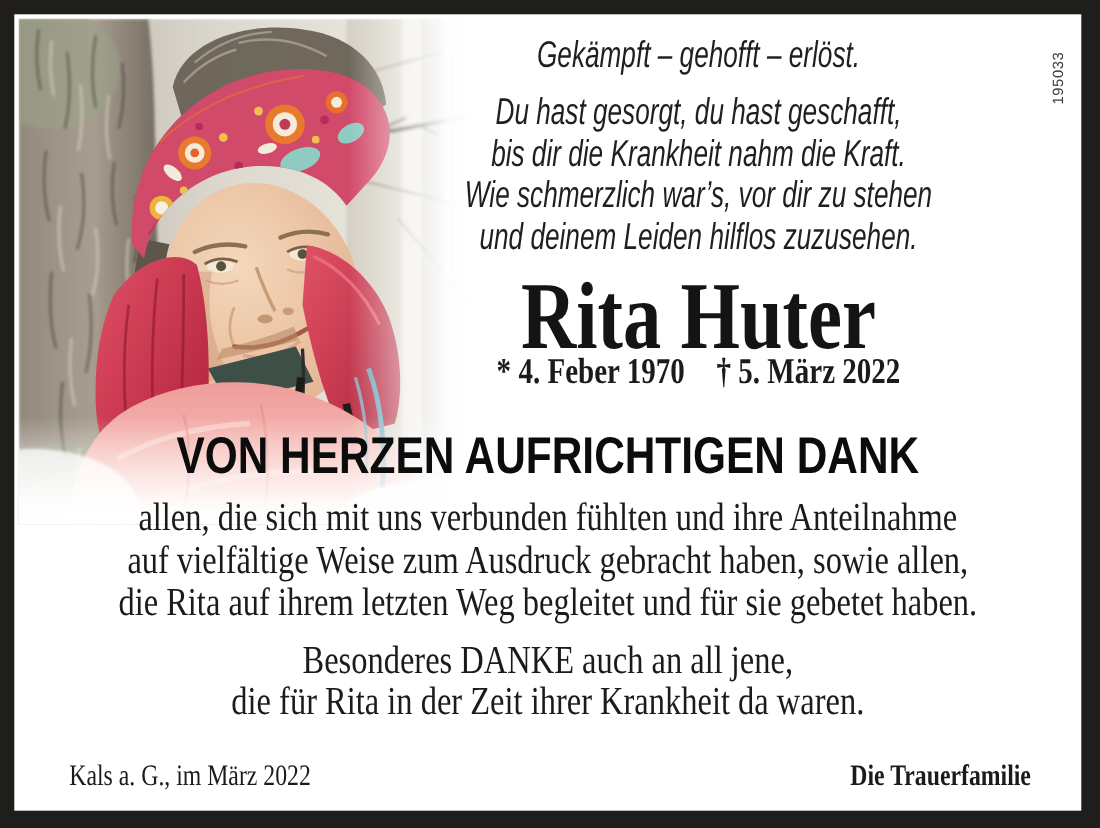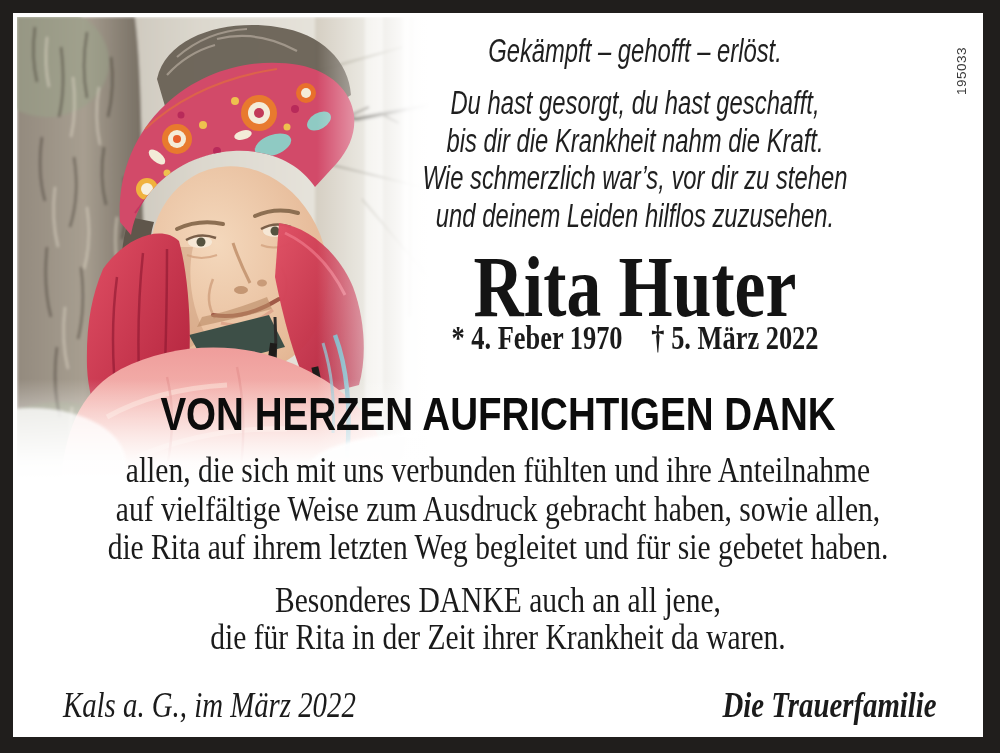--- a/index.html
+++ b/index.html
@@ -20,22 +20,22 @@
   .dates{left:277px;top:308px;width:690px;font-weight:bold;font-size:33px;line-height:34px;
          transform:scaleX(0.80);transform-origin:50% 0;white-space:nowrap;}
   .dates .sep{display:inline-block;width:36px;}
   .headline{left:0;top:377px;width:970px;font-family:"Liberation Sans",sans-serif;
             font-weight:bold;font-size:47px;line-height:47px;color:#0c0c0c;
             transform:scaleX(0.82);transform-origin:50% 0;white-space:nowrap;}
   .para1{left:0;top:438px;width:970px;font-size:36px;line-height:38.5px;
          transform:scaleX(0.82);transform-origin:50% 0;white-space:nowrap;}
   .para2{left:0;top:569px;width:970px;font-size:36px;line-height:36.5px;
          transform:scaleX(0.82);transform-origin:50% 0;white-space:nowrap;}
-  .footer{left:50px;top:674px;width:874px;font-size:36px;line-height:36px;
-          display:flex;justify-content:space-between;text-align:center;font-style:italic;}
+  .footer{left:50px;top:674px;width:874px;font-size:27px;line-height:36px;
+          display:flex;justify-content:space-between;text-align:center;}
   .footer .place{transform:scaleX(0.80);transform-origin:0 50%;white-space:nowrap;}
   .footer .family{font-weight:bold;transform:scaleX(0.80);transform-origin:100% 50%;white-space:nowrap;}
   .print-id{position:absolute;left:941px;top:10px;height:72px;width:18px;z-index:2;
             font-family:"Liberation Sans",sans-serif;font-size:13.5px;letter-spacing:0.5px;
             color:#3a3a3a;writing-mode:vertical-rl;transform:rotate(180deg);text-align:left;}
 </style>
 </head>
 <body>
 
 <div class="page">

